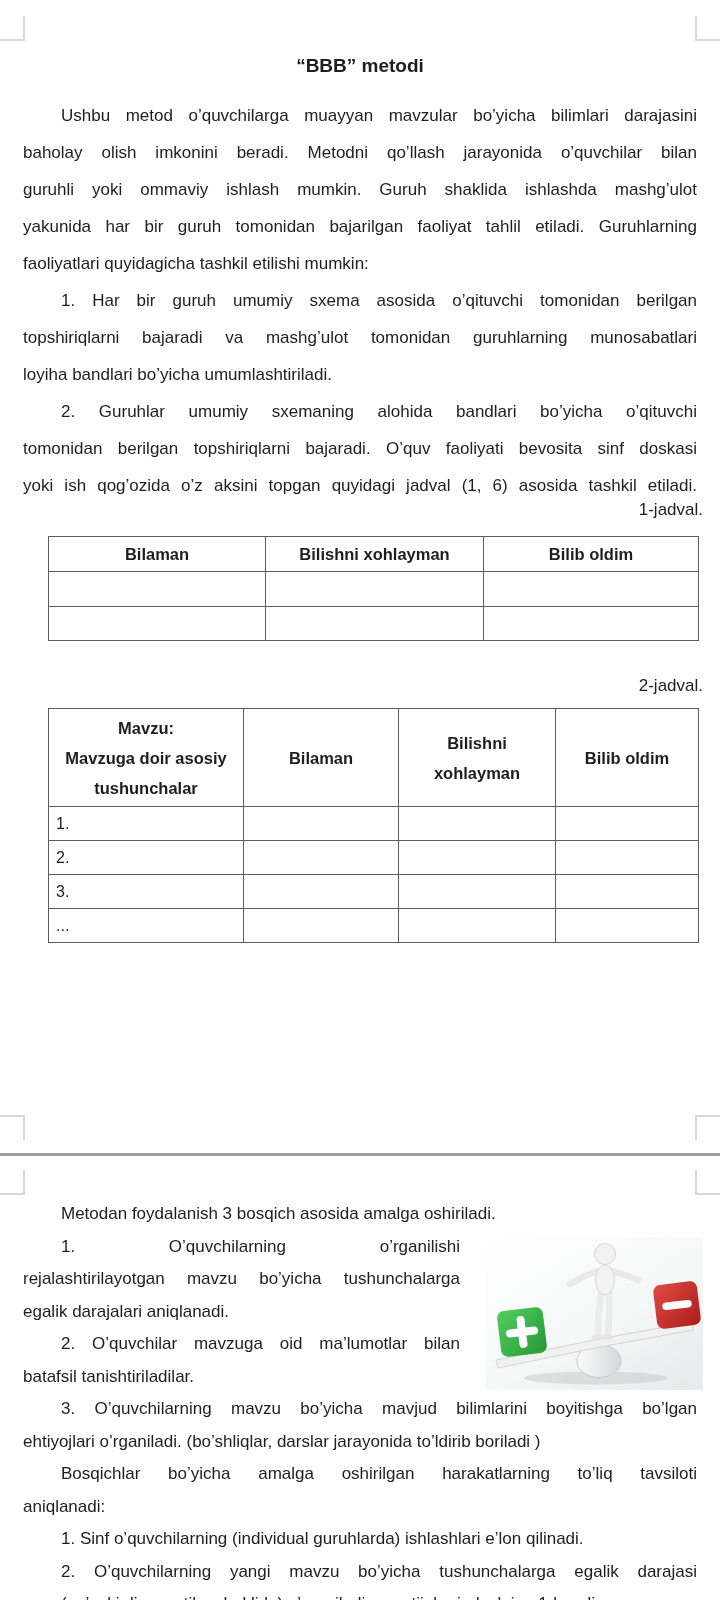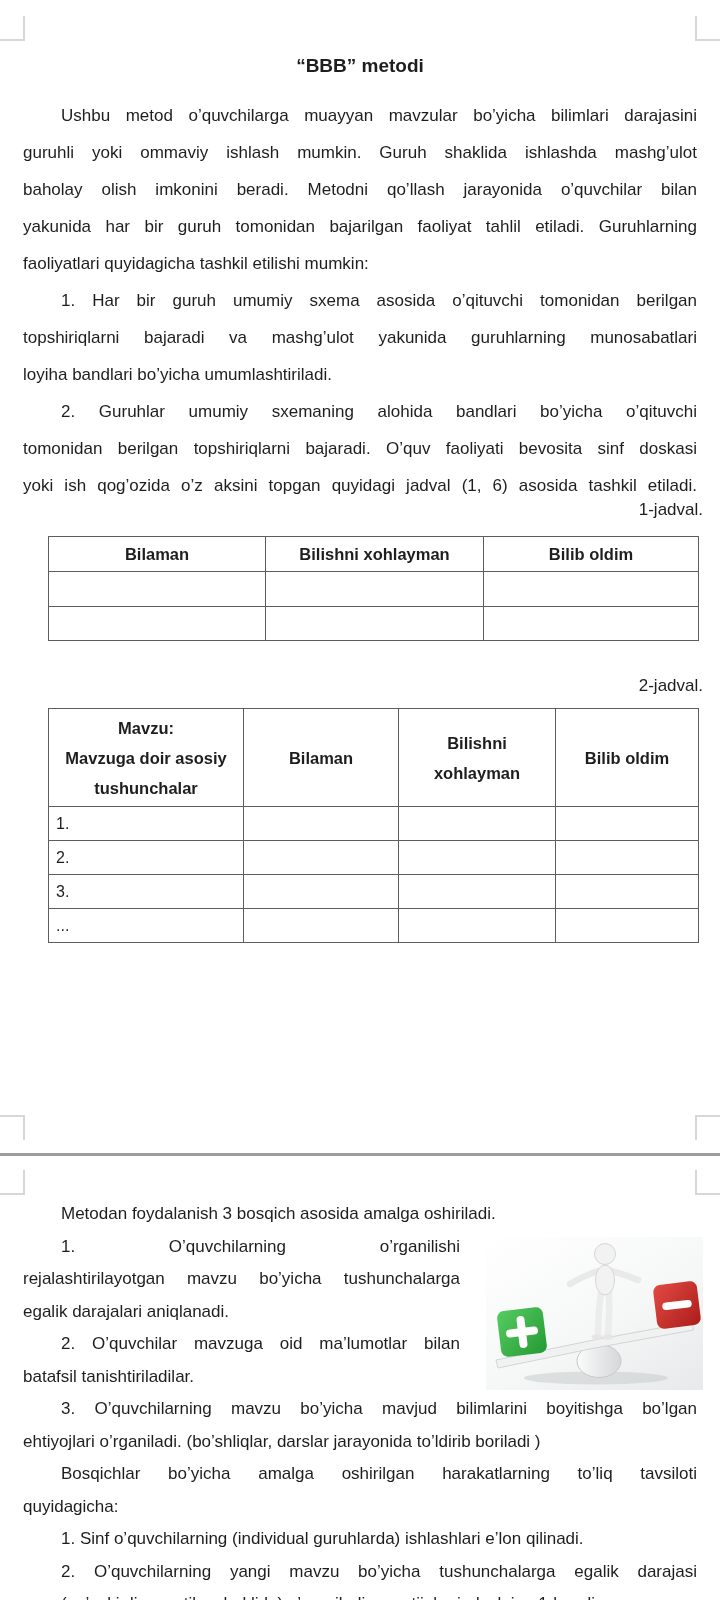--- a/index.html
+++ b/index.html
@@ -60,26 +60,26 @@
 
 <div class="corner tl" style="top:16px;"></div>
 <div class="corner tr" style="top:16px;"></div>
 <div class="corner bl" style="top:1115px;"></div>
 <div class="corner br" style="top:1115px;"></div>
 
 <div class="title">“BBB” metodi</div>
 
 <div class="textblock tb-p1">
     <div class="line justify indent">Ushbu metod o’quvchilarga muayyan mavzular bo’yicha bilimlari darajasini</div>
+    <div class="line justify">baholay olish imkonini beradi. Metodni qo’llash jarayonida o’quvchilar bilan</div>
     <div class="line justify">guruhli yoki ommaviy ishlash mumkin. Guruh shaklida ishlashda mashg’ulot</div>
-    <div class="line justify">baholay olish imkonini beradi. Metodni qo’llash jarayonida o’quvchilar bilan</div>
     <div class="line justify">yakunida har bir guruh tomonidan bajarilgan faoliyat tahlil etiladi. Guruhlarning</div>
     <div class="line">faoliyatlari quyidagicha tashkil etilishi mumkin:</div>
     <div class="line justify indent">1. Har bir guruh umumiy sxema asosida o’qituvchi tomonidan berilgan</div>
-    <div class="line justify">topshiriqlarni bajaradi va mashg’ulot yakunida guruhlarning munosabatlari</div>
+    <div class="line justify">topshiriqlarni bajaradi va mashg’ulot tomonidan guruhlarning munosabatlari</div>
     <div class="line">loyiha bandlari bo’yicha umumlashtiriladi.</div>
     <div class="line justify indent">2. Guruhlar umumiy sxemaning alohida bandlari bo’yicha o’qituvchi</div>
     <div class="line justify">tomonidan berilgan topshiriqlarni bajaradi. O’quv faoliyati bevosita sinf doskasi</div>
     <div class="line justify">yoki ish qog’ozida o’z aksini topgan quyidagi jadval (1, 6) asosida tashkil etiladi.</div>
   </div>
 
 <div class="caption c1">1-jadval.</div>
 
 <table id="table1">
   <colgroup>
@@ -164,21 +164,21 @@
 <div class="textblock tb-p2">
     <div class="line indent">Metodan foydalanish 3 bosqich asosida amalga oshiriladi.</div>
     <div class="line justify indent narrow">1. O’quvchilarning o’rganilishi</div>
     <div class="line justify narrow">rejalashtirilayotgan mavzu bo’yicha tushunchalarga</div>
     <div class="line narrow">egalik darajalari aniqlanadi.</div>
     <div class="line justify indent narrow">2. O’quvchilar mavzuga oid ma’lumotlar bilan</div>
     <div class="line narrow">batafsil tanishtiriladilar.</div>
     <div class="line justify indent">3. O’quvchilarning mavzu bo’yicha mavjud bilimlarini boyitishga bo’lgan</div>
     <div class="line">ehtiyojlari o’rganiladi. (bo’shliqlar, darslar jarayonida to’ldirib boriladi )</div>
     <div class="line justify indent">Bosqichlar bo’yicha amalga oshirilgan harakatlarning to’liq tavsiloti</div>
-    <div class="line">quyidagicha:</div>
+    <div class="line">aniqlanadi:</div>
     <div class="line indent">1. Sinf o’quvchilarning (individual guruhlarda) ishlashlari e’lon qilinadi.</div>
     <div class="line justify indent">2. O’quvchilarning yangi mavzu bo’yicha tushunchalarga egalik darajasi</div>
     <div class="line indent">(og’zaki diagnostika shaklida) o’rganiladi va natijalar jadvalning 1-bandiga</div>
   </div>
 
 <div class="illus">
   <svg viewBox="0 0 217 153">
     <defs>
       <linearGradient id="gcube" x1="0" y1="0" x2="1" y2="1">
         <stop offset="0" stop-color="#55cc61"></stop>

